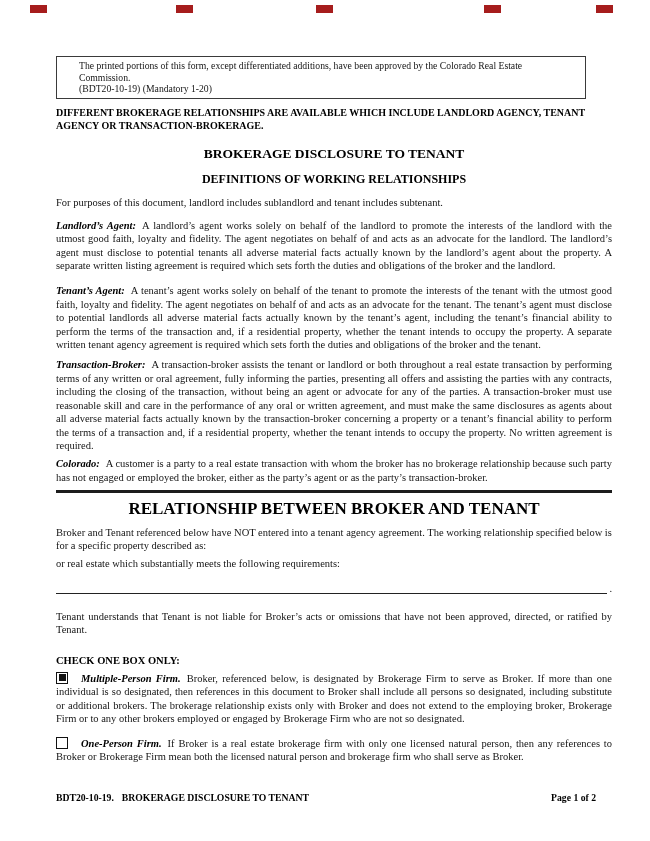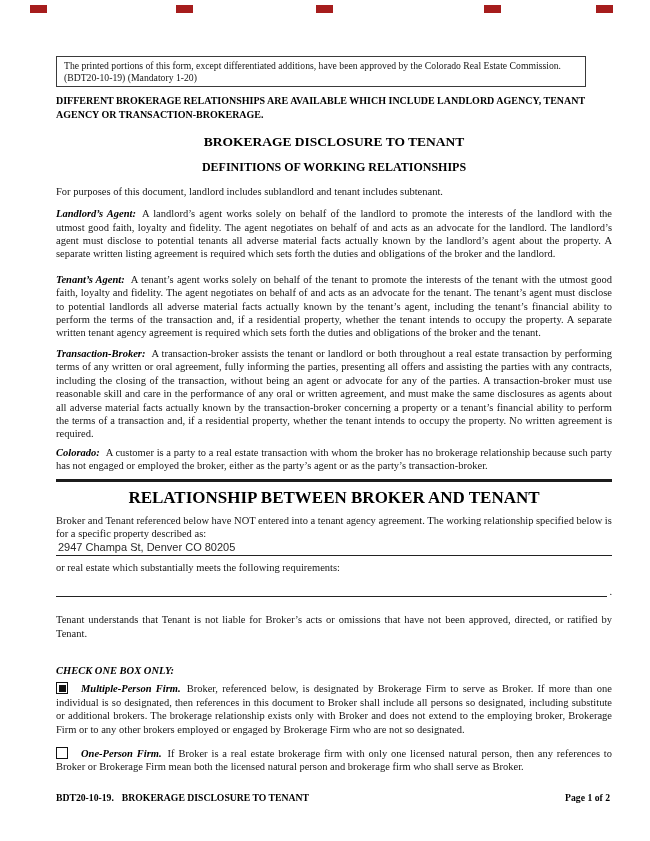--- a/index.html
+++ b/index.html
@@ -20,21 +20,21 @@
     height: 8px;
   }
   .content {
     position: absolute;
     left: 56px;
     top: 56px;
     width: 556px;
   }
   .approval-box {
     border: 1px solid #3a3a3a;
-    padding: 3px 7px;
+    padding: 3px 22px;
     margin-right: 26px;
     font-size: 9.7px;
     line-height: 11.6px;
   }
   p { margin: 0; }
   .just { text-align: justify; }
   .term { font-weight: bold; color: #000; margin-right: 6px; font-style: italic; }
   .notice { margin-top: 7px; font-weight: bold; color: #000; font-size: 10px; }
   h1, h2, h3 { margin: 0; text-align: center; color: #000; font-weight: bold; }
   h1 { margin-top: 14px; font-size: 13.5px; }
@@ -55,42 +55,42 @@
   .fill-text {
     font-family: "Liberation Sans", "DejaVu Sans", sans-serif;
     font-size: 11px;
     color: #2a2a2a;
   }
   .alt-text { margin-top: 5px; }
   .blank-row { display: flex; align-items: flex-end; margin-top: 9px; }
   .blank-line { flex: 1; height: 13px; border-bottom: 1px solid #222; }
   .blank-period { margin-left: 2px; line-height: 10px; }
   .liability { margin-top: 16px; }
-  .check-heading { margin-top: 24px; font-weight: bold; color: #000; font-style: italic; }
+  .check-heading { margin-top: 17px; font-weight: bold; color: #000; }
   .cb-para1 { margin-top: 5px; }
   .cb-para2 { margin-top: 11px; }
   .checkbox {
     display: inline-block;
     position: relative;
     width: 10px;
     height: 10px;
     border: 1.4px solid #111;
     vertical-align: -2px;
     margin-right: 13px;
   }
   .checkbox.checked::after {
     content: "";
     position: absolute;
     left: 1.5px; top: 1.5px; right: 1.5px; bottom: 1.5px;
     background: #111;
   }
   .footer {
     position: absolute;
     left: 56px;
-    right: 40px;
+    right: 54px;
     top: 791px;
     display: flex;
     justify-content: space-between;
     font-weight: bold;
     color: #000;
     font-size: 9.7px;
   }
   .footer-left span { margin-right: 8px; }
 </style>
 </head>
@@ -119,23 +119,20 @@
     <p class="just def3"><span class="term">Transaction-Broker:</span><span>A transaction-broker assists the tenant or landlord or both throughout a real estate transaction by performing terms of any written or oral agreement, fully informing the parties, presenting all offers and assisting the parties with any contracts, including the closing of the transaction, without being an agent or advocate for any of the parties. A transaction-broker must use reasonable skill and care in the performance of any oral or written agreement, and must make the same disclosures as agents about all adverse material facts actually known by the transaction-broker concerning a property or a tenant’s financial ability to perform the terms of a transaction and, if a residential property, whether the tenant intends to occupy the property. No written agreement is required.</span></p>
 
     <p class="just def4"><span class="term">Colorado:</span><span>A customer is a party to a real estate transaction with whom the broker has no brokerage relationship because such party has not engaged or employed the broker, either as the party’s agent or as the party’s transaction-broker.</span></p>
 
     <div class="thick-rule"></div>
 
     <h3>RELATIONSHIP BETWEEN BROKER AND TENANT</h3>
 
     <p class="rel-intro">Broker and Tenant referenced below have NOT entered into a tenant agency agreement. The working relationship specified below is for a specific property described as:</p>
 
-    <div class="fill-line">
-      <span class="fill-text">2947 Champa St, Denver CO 80205</span>
-    </div>
 
     <p class="alt-text">or real estate which substantially meets the following requirements:</p>
 
     <div class="blank-row">
       <div class="blank-line"><span class="fill-text"></span></div>
       <span class="blank-period">.</span>
     </div>
 
     <p class="just liability">Tenant understands that Tenant is not liable for Broker’s acts or omissions that have not been approved, directed, or ratified by Tenant.</p>
 

